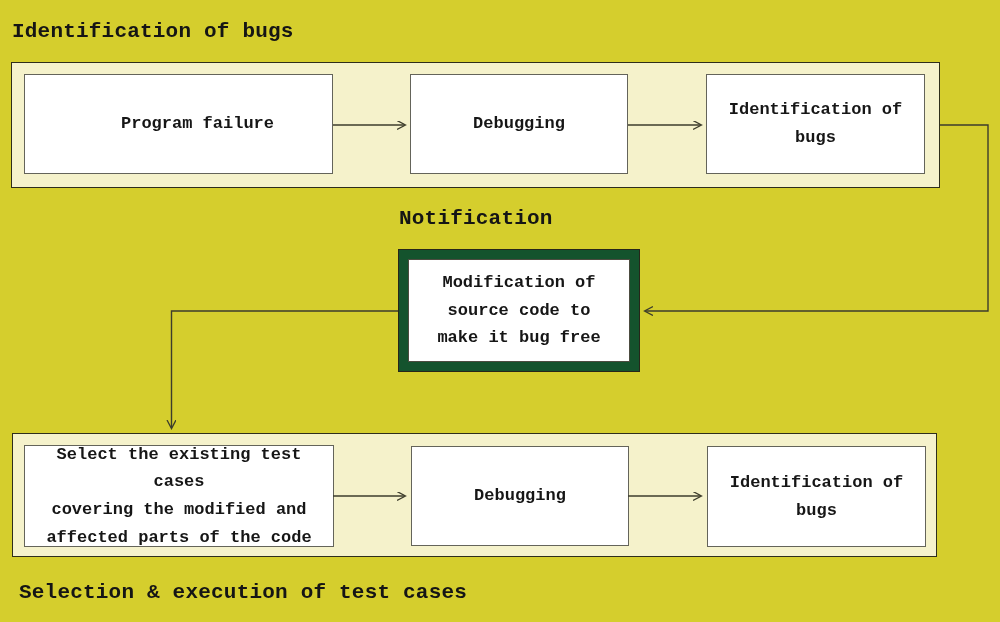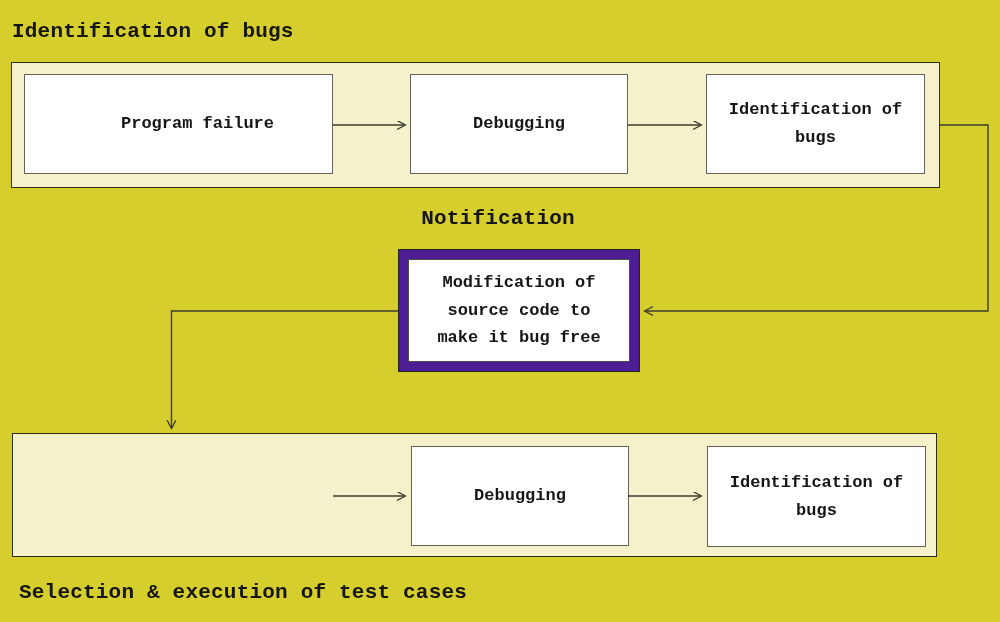--- a/index.html
+++ b/index.html
@@ -16,21 +16,21 @@
   }
   .section-title {
     position: absolute;
     font-size: 21px;
     font-weight: 800;
     color: #151515;
     letter-spacing: 0.2px;
     white-space: nowrap;
   }
   .title-top    { left: 12px;  top: 20px; }
-  .title-middle { left: 378px; top: 207px; width: 240px; text-align: center; }
+  .title-middle { left: 399px; top: 207px; width: 240px; text-align: left; }
   .title-bottom { left: 12px;  top: 581px; margin-left: 7px; }
 
   .band {
     position: absolute;
     background: #f5f2cb;
     border: 1.5px solid #2e2e1b;
     box-sizing: border-box;
   }
   .band-top    { left: 11px; top: 62px;  width: 929px; height: 126px; }
   .band-bottom { left: 12px; top: 433px; width: 925px; height: 124px; }
@@ -59,21 +59,21 @@
   .node-c { left: 694px; top: 11px; width: 219px; height: 100px; }
   
   .node-d { left: 11px;  top: 11px; width: 310px; height: 102px; }
   .node-e { left: 398px; top: 12px; width: 218px; height: 100px; }
   .node-f { left: 694px; top: 12px; width: 219px; height: 101px; }
 
   .mod-outer {
     position: absolute;
     left: 398px; top: 249px;
     width: 242px; height: 123px;
-    background: #4c1d95;
+    background: #14532d;
     border: 1.5px solid #26261a;
     box-sizing: border-box;
   }
   .mod-inner {
     left: 9px; top: 9px; right: 9px; bottom: 9px;
     width: auto; height: auto;
     border-color: #4c4c40;
   }
 
   .connectors {
@@ -108,20 +108,25 @@
 
   <div class="mod-outer">
     <div class="node mod-inner">
       <span class="node-label">Modification of
 source code to
 make it bug free</span>
     </div>
   </div>
 
   <div class="band band-bottom">
+    <div class="node node-d">
+      <span class="node-label">Select the existing test cases
+covering the modified and
+affected parts of the code</span>
+    </div>
     <div class="node node-e">
       <span class="node-label">Debugging</span>
     </div>
     <div class="node node-f">
       <span class="node-label">Identification of
 bugs</span>
     </div>
   </div>
 
   <div class="section-title title-bottom">Selection &amp; execution of test cases</div>

